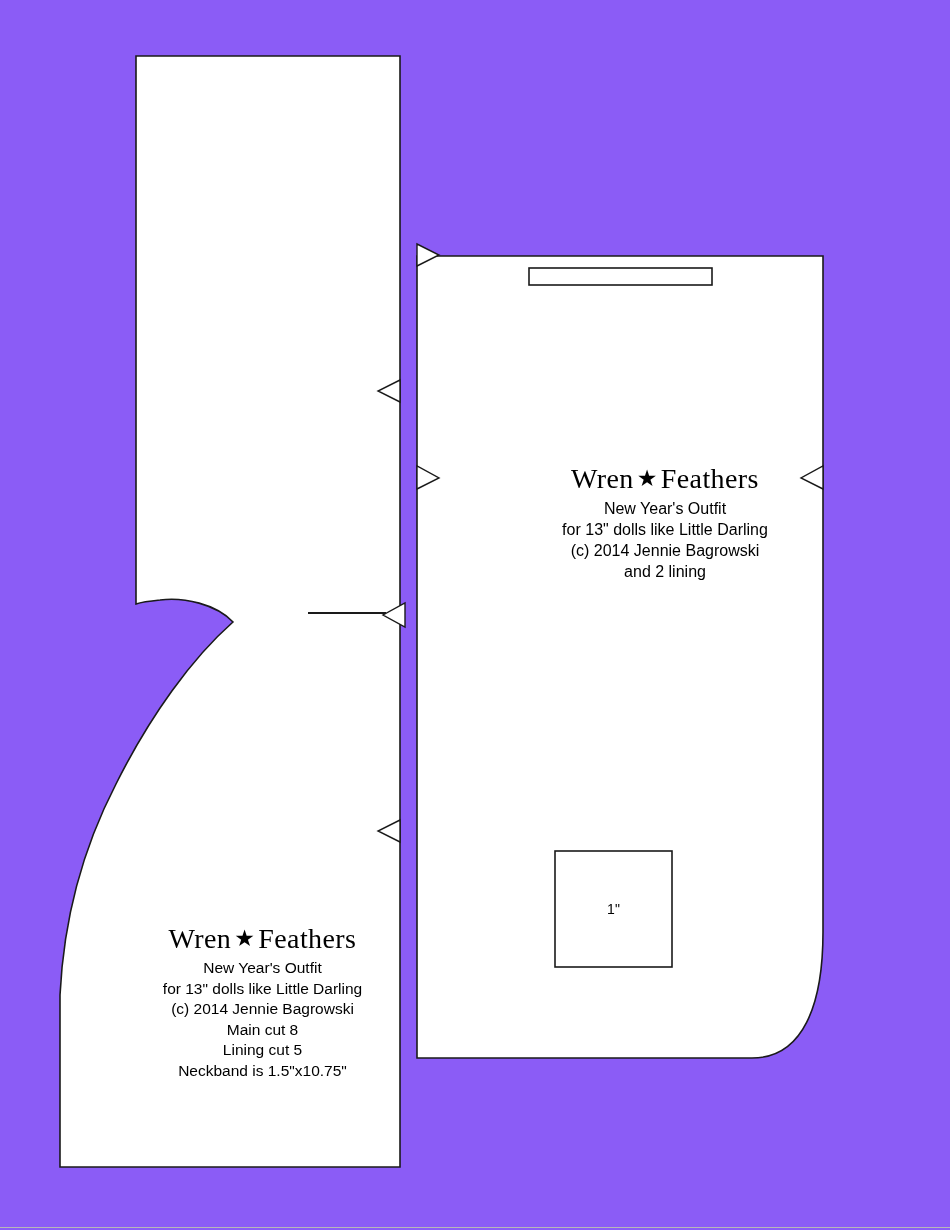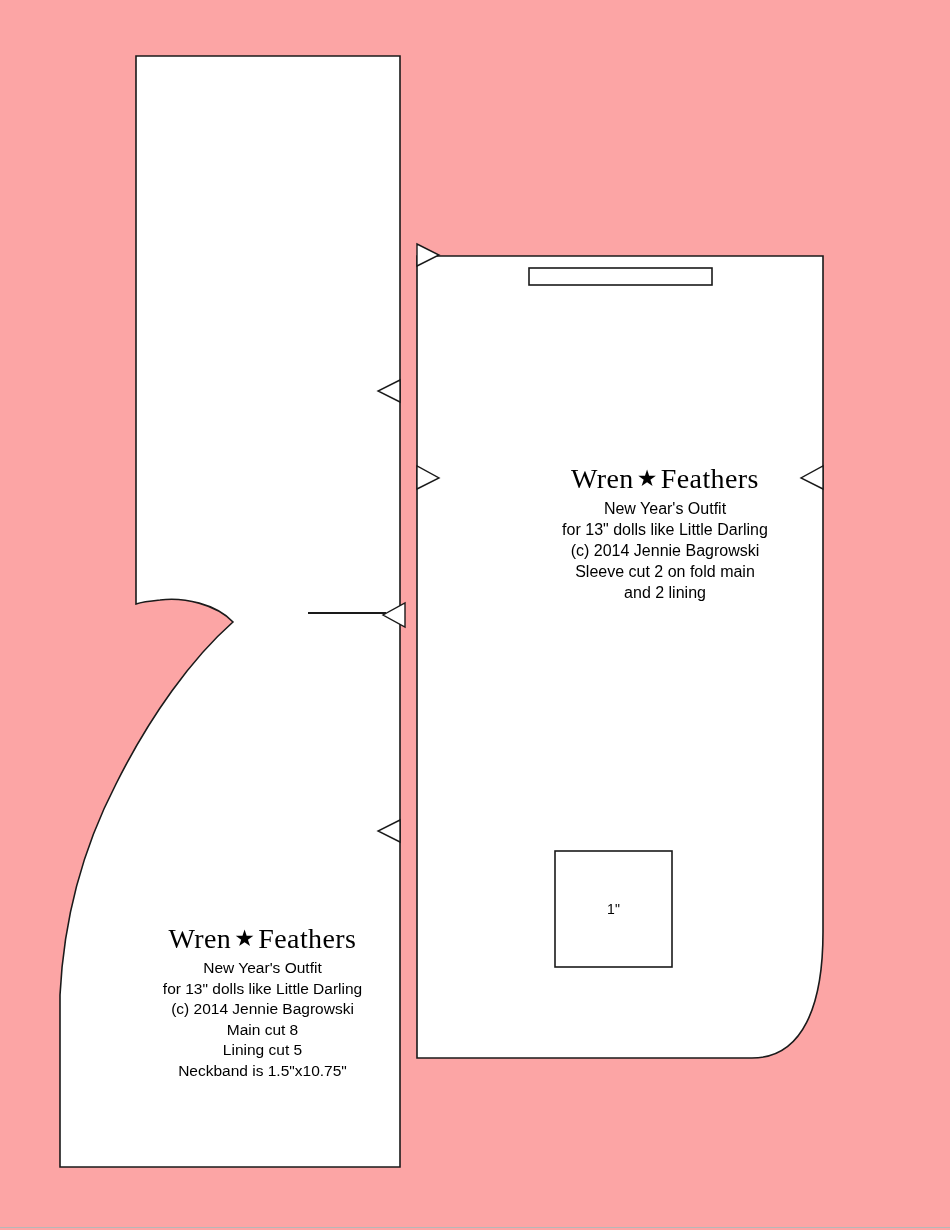--- a/index.html
+++ b/index.html
@@ -1,21 +1,21 @@
 <!DOCTYPE html>
 <html><head>
 <meta charset="utf-8">
 <style>
   * { box-sizing: border-box; }
   html, body { margin: 0; padding: 0; background: #ffffff; }
   .sheet {
     position: relative;
     width: 950px;
     height: 1230px;
-    background: #fca5a5;
+    background: #8b5cf6;
     overflow: hidden;
     font-family: "Liberation Sans", sans-serif;
     color: #000;
   }
   .outlines {
     position: absolute;
     left: 0; top: 0;
     width: 950px; height: 1230px;
   }
   .outlines path, .outlines rect, .outlines polygon {
@@ -102,21 +102,20 @@
     <polygon points="823,466 823,489 801,478"></polygon>
     <polygon points="405,603 405,627 383,615"></polygon>
     <polygon points="400,820 400,842 378,831"></polygon>
   </svg>
 
   <div class="label sleeve-label">
     <div class="brand"><span>Wren</span><span class="star">★</span><span>Feathers</span></div>
     <div class="line">New Year's Outfit</div>
     <div class="line">for 13" dolls like Little Darling</div>
     <div class="line">(c) 2014 Jennie Bagrowski</div>
-    <div class="line">Sleeve cut 2 on fold main</div>
     <div class="line">and 2 lining</div>
   </div>
 
   <div class="label main-label">
     <div class="brand"><span>Wren</span><span class="star">★</span><span>Feathers</span></div>
     <div class="line">New Year's Outfit</div>
     <div class="line">for 13" dolls like Little Darling</div>
     <div class="line">(c) 2014 Jennie Bagrowski</div>
     <div class="line">Main cut 8</div>
     <div class="line">Lining cut 5</div>

